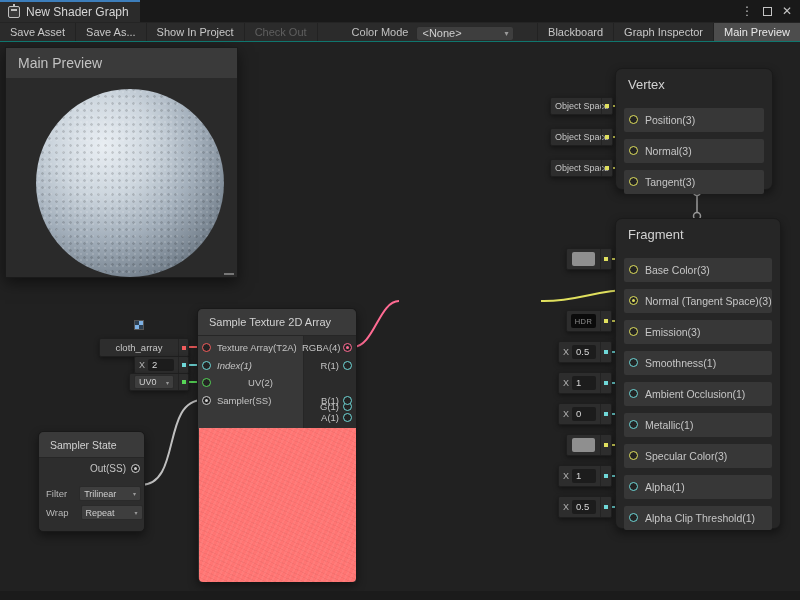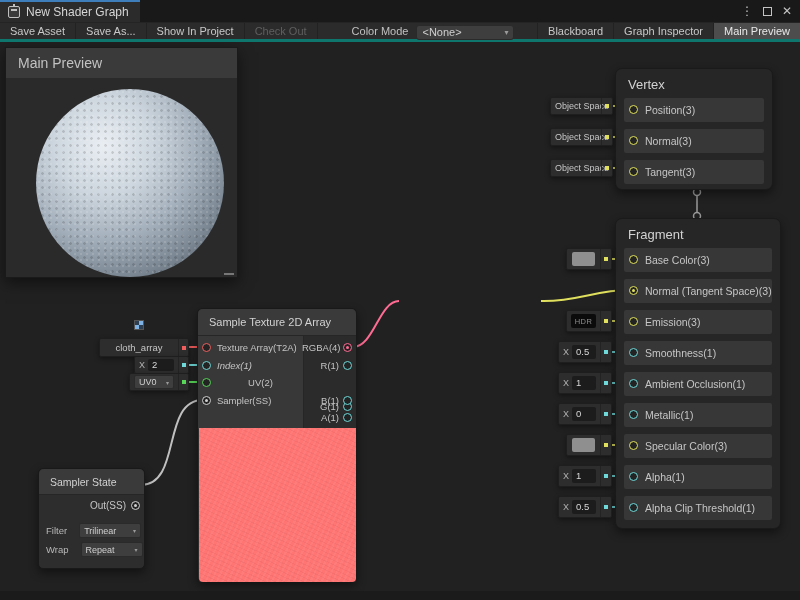--- a/index.html
+++ b/index.html
@@ -15,21 +15,21 @@
   .tab-title { font-size:12px; color:#d6d6d6; white-space:nowrap; }
   .sg-icon { width:12px; height:12px; border:1px solid #c0c0c0; border-radius:2px; position:relative; background:#3a3a3a; }
   .sg-icon::before { content:""; position:absolute; left:2px; top:2px; width:6px; height:2px; background:#c0c0c0; }
   .sg-icon::after { content:""; position:absolute; left:4px; top:-3px; width:2px; height:3px; background:#c0c0c0; }
   .win-controls { margin-left:auto; display:flex; align-items:center; gap:10px; padding-right:8px; }
   .wc { color:#c4c4c4; font-size:12px; line-height:1; cursor:default; }
   .wc-max { width:9px; height:9px; border:1.5px solid #c4c4c4; }
 
   
   .toolbar { position:absolute; left:0; top:22px; width:800px; height:20px; background:#2b2b2b;
-             border-top:1px solid #242424; border-bottom:3px solid #0f766e; display:flex; align-items:stretch; font-size:11px; }
+             border-top:1px solid #242424; border-bottom:1px solid #0f766e; display:flex; align-items:stretch; font-size:11px; }
   .tb-btn { display:flex; align-items:center; padding:0 10px; color:#c8c8c8; border-right:1px solid #222;
             white-space:nowrap; }
   .tb-btn.disabled { color:#5f5f5f; }
   .tb-btn.active { background:#4d4d4d; color:#e8e8e8; }
   .tb-label { display:flex; align-items:center; padding:0 8px; color:#c0c0c0; margin-left:26px; }
   .tb-dd { display:flex; align-items:center; justify-content:space-between; width:98px; height:15px; margin:2px 4px 0 0;
            align-self:center; background:#3e3e3e; border:1px solid #2a2a2a; border-radius:3px; padding:0 5px; color:#cfcfcf; }
   .dd-arrow { font-size:8px; color:#9a9a9a; }
   .tb-right { margin-left:auto; display:flex; }
   .tb-right .tb-btn { border-left:1px solid #222; border-right:none; }
@@ -39,21 +39,21 @@
   .bottom-strip { position:absolute; left:0; bottom:0; width:800px; height:9px; background:#1b1b1b; }
   .edges { position:absolute; left:0; top:0; width:800px; height:558px; pointer-events:none; }
 
   
   .node { position:absolute; background:#2d2d2d; border:1px solid #191919; border-radius:5px;
           box-shadow:0 4px 10px rgba(0,0,0,.45); }
   .node-hdr { height:27px; background:#3a3a3a; border-radius:5px 5px 0 0; display:flex; align-items:center;
               padding:0 11px; font-size:11px; color:#d2d2d2; border-bottom:1px solid #262626; white-space:nowrap; }
   .stack-node { position:absolute; background:#262626; border:1px solid #1a1a1a; border-radius:7px;
                 box-shadow:0 4px 10px rgba(0,0,0,.45); }
-  .stack-title { font-size:13px; color:#d2d2d2; padding:8px 12px 6px; }
+  .stack-title { font-size:13px; color:#d2d2d2; padding:8px 12px 16px; }
   .stack-row { position:relative; margin:0 8px 7px; height:24px; background:#373737; border-radius:2px; }
   .stack-row .lbl { display:block; padding-left:21px; font-size:10.5px; line-height:24px; color:#c6c6c6;
                     white-space:nowrap; overflow:hidden; }
 
   
   .port { position:absolute; width:9px; height:9px; border-radius:50%; border:1.5px solid currentColor; background:#232323; }
   .port.connected::after { content:""; position:absolute; left:1.5px; top:1.5px; width:3px; height:3px;
                            border-radius:50%; background:currentColor; }
   .p-y { color:var(--port-vector3); } .p-c { color:var(--port-vector1); } .p-g { color:var(--port-vector2); }
   .p-p { color:var(--port-vector4); } .p-r { color:var(--port-texture-array); } .p-s { color:var(--port-sampler-state); }
@@ -425,21 +425,21 @@
           <span>UV0</span>
           <span class="dd-arrow" style="font-size:6px">▾</span>
         </span>
       </div>
       <div class="mini-port" style="width:10px;">
           <span class="sq sq-g"></span>
         </div>
     </div>
 
 
-    <div class="node" style="left:38px; top:426px; width:107px; height:101px;">
+    <div class="node" style="left:38px; top:389px; width:107px; height:101px;">
       <div class="node-hdr" style="height:26px; font-size:10.5px;">Sampler State</div>
       <div class="ss-out-row">
         <span>Out(SS)</span>
         <span class="port p-s connected" style="right:4px; top:6px;"></span>
       </div>
       <div class="ss-prop" style="margin-top:4px;">
         <span>Filter</span>
         <span style="flex:1"></span>
         <span class="dd-chip">
           <span>Trilinear</span>

